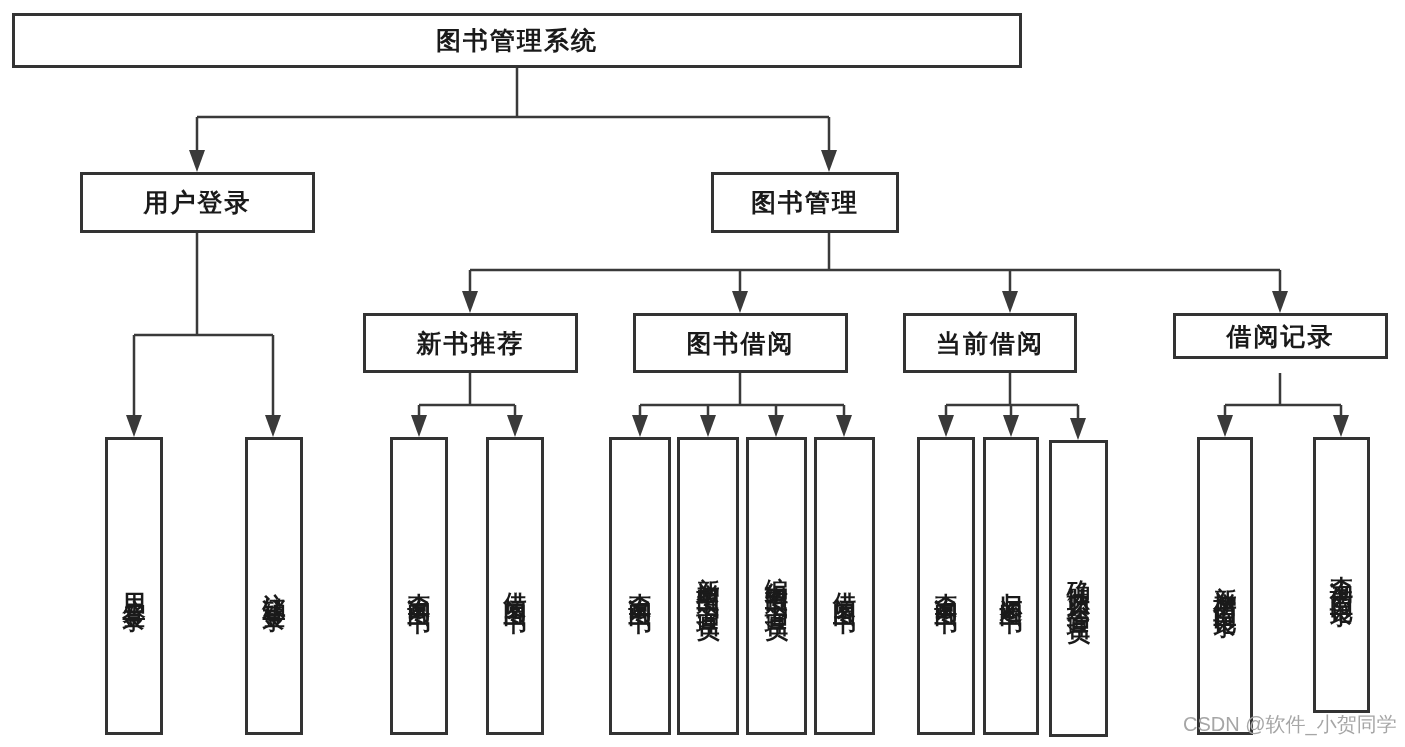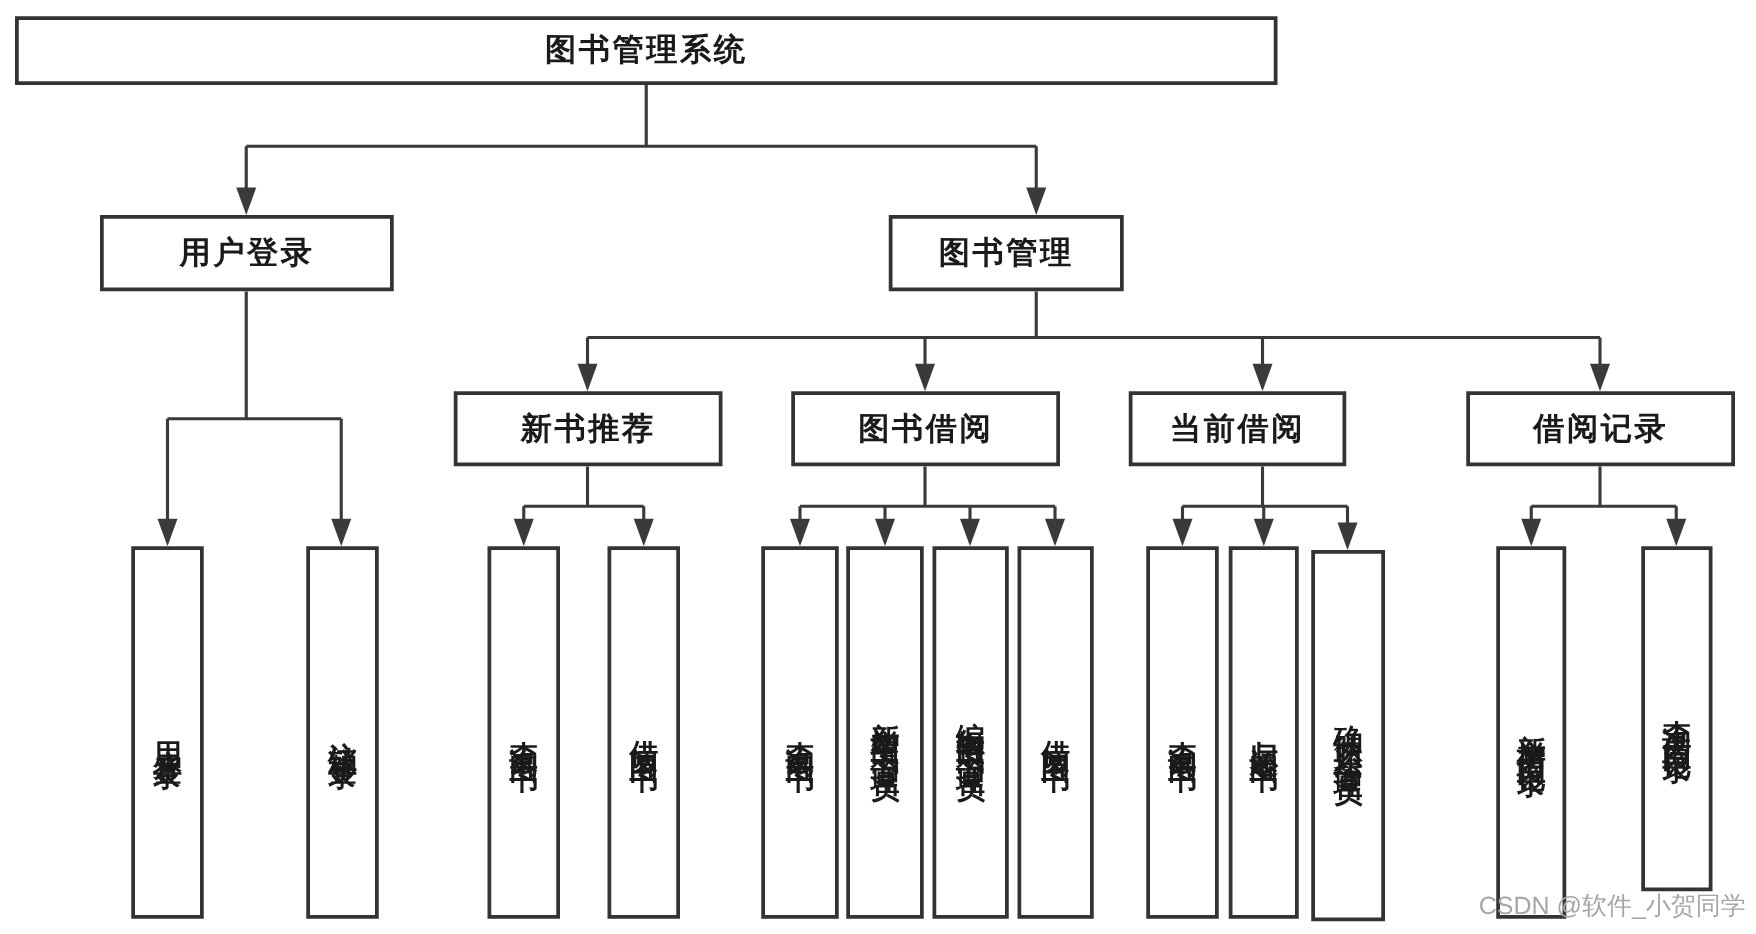--- a/index.html
+++ b/index.html
@@ -90,21 +90,21 @@
   </svg>
 
   <div class="box h" style="left:12px; top:13px; width:1010px; height:55px;">图书管理系统</div>
 
   <div class="box h" style="left:80px; top:172px; width:235px; height:61px;">用户登录</div>
   <div class="box h" style="left:711px; top:172px; width:188px; height:61px;">图书管理</div>
 
   <div class="box h" style="left:633px; top:313px; width:215px; height:60px;">图书借阅</div>
   <div class="box h" style="left:363px; top:313px; width:215px; height:60px;">新书推荐</div>
   <div class="box h" style="left:903px; top:313px; width:174px; height:60px;">当前借阅</div>
-  <div class="box h" style="left:1173px; top:313px; width:215px; height:60px;">借阅记录</div>
+  <div class="box h" style="left:1173px; top:313px; width:215px; height:46px;">借阅记录</div>
 
   <div class="box v" style="left:105px; top:437px; width:58px; height:298px;">用户登录</div>
   <div class="box v" style="left:245px; top:437px; width:58px; height:298px;">注销登录</div>
 
   <div class="box v" style="left:390px; top:437px; width:58px; height:298px;">查询图书</div>
   <div class="box v" style="left:486px; top:437px; width:58px; height:298px;">借阅图书</div>
 
   <div class="box v" style="left:609px; top:437px; width:62px; height:298px;">查询图书</div>
   <div class="box v" style="left:677px; top:437px; width:62px; height:298px;">新增图书（管理员）</div>
   <div class="box v" style="left:746px; top:437px; width:61px; height:298px;">编辑图书（管理员）</div>

